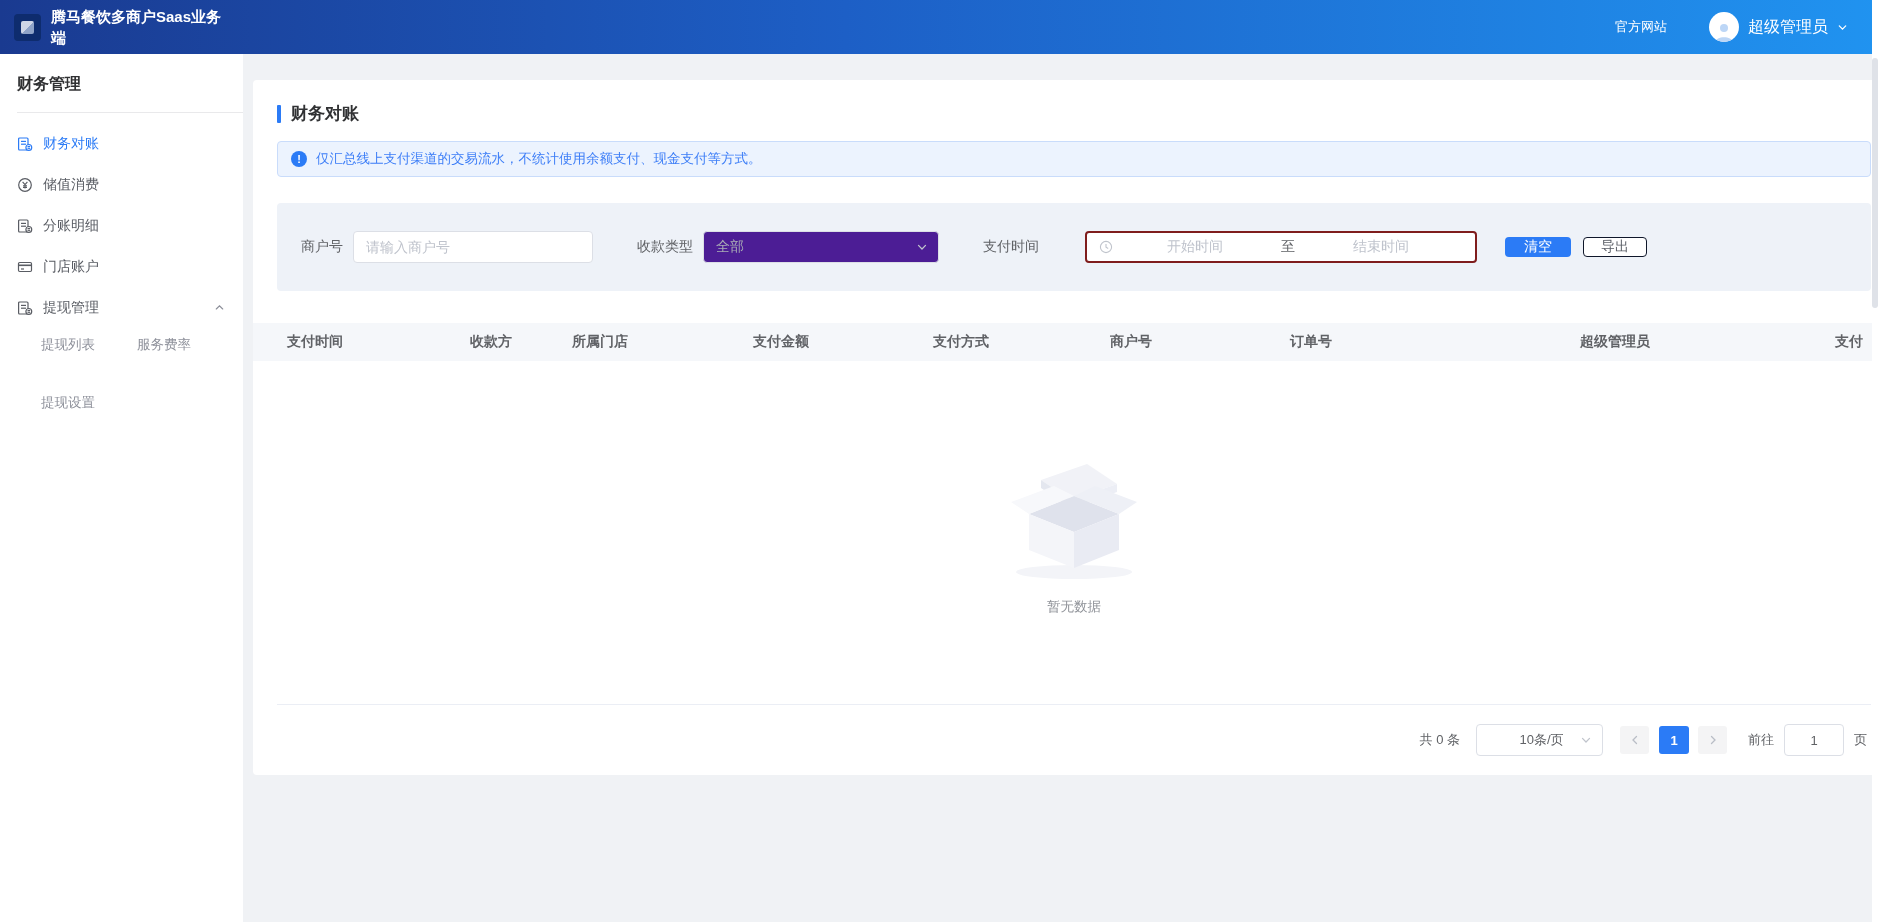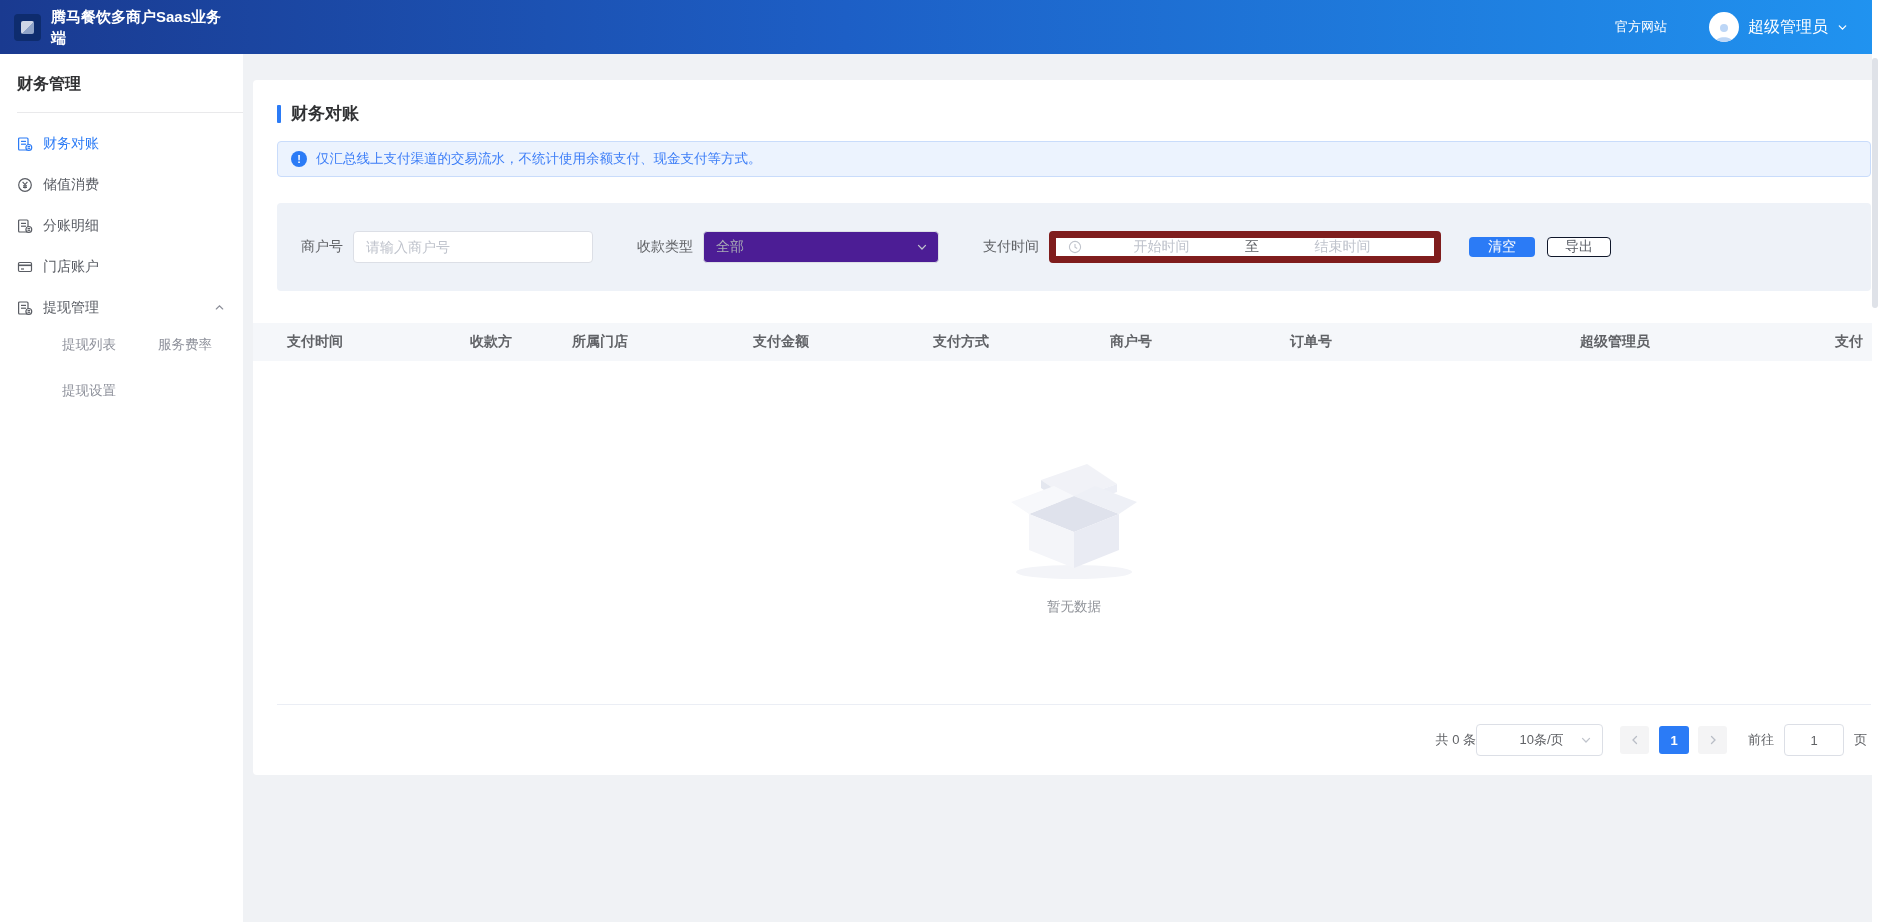--- a/index.html
+++ b/index.html
@@ -27,21 +27,21 @@
   
   .page-body { display:flex; height:868px; }
   .sidebar { width:243px; background:#fff; padding:20px 0 0 17px; flex:none; }
   .sidebar-title { font-size:16px; font-weight:bold; color:#303133; padding-bottom:17px; }
   .sidebar-divider { height:1px; background:#e9e9eb; margin-right:0; }
   .side-menu { padding-top:10px; }
   .side-item { display:flex; align-items:center; gap:10px; height:41px; font-size:14px; color:#595c63; cursor:pointer; padding-right:18px; }
   .side-item .micon { width:16px; height:16px; flex:none; display:flex; }
   .side-item.active { color:#2b7bf6; }
   .side-item .chev { margin-left:auto; color:#8d909a; display:flex; }
-  .side-submenu { margin:2px 0 4px 24px; display:grid; grid-template-columns:96px 96px; row-gap:16px;text-align:center; }
+  .side-submenu { margin:2px 0 4px 24px; display:grid; grid-template-columns:96px 96px; row-gap:28px; }
   .side-subitem { font-size:13.5px; color:#8d909a; cursor:pointer; height:30px; line-height:30px; }
 
   .main { flex:1; padding:26px 23px 0 10px; background:#f0f2f5; position:relative; }
   .card { background:#fff; border-radius:4px; height:695px; display:flex; flex-direction:column; overflow:hidden; }
 
   
   .page-title-row { display:flex; align-items:center; gap:10px; margin:22px 24px 16px; }
   .title-accent { width:4px; height:18px; background:#2b7bf6; border-radius:1px; }
   .page-title { font-size:17px; font-weight:bold; color:#303133; }
 
@@ -54,22 +54,22 @@
   .filter-panel { margin:26px 24px 0; background:#eef2f8; border-radius:4px; height:88px;
     display:flex; align-items:center; padding:0 24px; color:#606266; }
   .f-label { margin-right:10px; white-space:nowrap; }
   .f-input { width:240px; height:32px; background:#fff; border:1px solid #dcdfe6; border-radius:4px;
     padding:0 12px; font-size:14px; color:#303133; outline:none; font-family:inherit; }
   .f-input::placeholder { color:#bfc3cc; }
   .f-select { width:236px; height:32px; background:#4c1d95; border:1px solid #dcdfe6; border-radius:4px;
     display:flex; align-items:center; padding:0 10px 0 12px; cursor:pointer; }
   .f-select .sel-text { color:#a9adb5; flex:1; }
   .gap44 { margin-left:44px; }
-  .date-range { width:392px; height:32px; background:#fff; border:7px solid #7f1d1d; border-radius:4px;
-    display:flex; align-items:center; padding:0 12px; cursor:pointer; }
+  .date-range { width:392px; height:32px; background:#fff; border:2px solid #7f1d1d; border-radius:4px;
+    display:flex; align-items:center; padding:0 12px; cursor:pointer;margin-left:36px; }
   .dr-ph { flex:1; text-align:center; color:#bfc3cc; }
   .dr-sep { color:#606266; padding:0 4px; }
   .btn { height:20px; border-radius:4px; font-size:14px; display:inline-flex; align-items:center;
     justify-content:center; cursor:pointer; font-family:inherit; border:none; }
   .btn-primary { background:#2b7bf6; color:#fff; padding:0 19px; margin-left:28px; }
   .btn-plain { background:#fff; color:#5a5e66; border:1px solid #0f172a; padding:0 17px; margin-left:12px; }
 
   
   .table-header { margin-top:32px; background:#f5f7fa; height:38px; display:flex; align-items:center;
     color:#606266; font-size:14px; font-weight:bold; overflow:hidden; }
@@ -86,21 +86,21 @@
 
   .table-body { flex:1; display:flex; flex-direction:column; align-items:center; justify-content:center; }
   .empty-wrap { display:flex; flex-direction:column; align-items:center; margin-top:-6px; }
   .empty-text { color:#909399; font-size:13.5px; margin-top:14px; }
 
   .card-divider { border-top:1px solid #ebeef5; margin:0 24px; }
 
   
   .pagination { height:70px; display:flex; align-items:center; justify-content:flex-end; padding-right:28px;
     color:#606266; font-size:13px; }
-  .pg-total { margin-right:0; }
+  .pg-total { margin-right:16px; }
   .pg-size { width:127px; height:32px; border:1px solid #dcdfe6; border-radius:4px; background:#fff;
     display:flex; align-items:center; padding:0 10px 0 26px; cursor:pointer; margin-right:17px; }
   .pg-size span { flex:1; text-align:center; }
   .pg-btn { width:29px; height:28px; background:#f4f4f5; border-radius:3px; display:flex; align-items:center;
     justify-content:center; color:#b9bdc6; cursor:pointer; margin-right:10px; }
   .pg-page { width:30px; height:28px; background:#2b7bf6; border-radius:3px; color:#fff; font-weight:bold;
     display:flex; align-items:center; justify-content:center; margin-right:9px; cursor:pointer; }
   .pg-goto-label { margin:0 10px 0 11px; }
   .pg-goto { width:60px; height:32px; border:1px solid #dcdfe6; border-radius:4px; text-align:center;
     font-size:13px; color:#606266; outline:none; font-family:inherit; }

